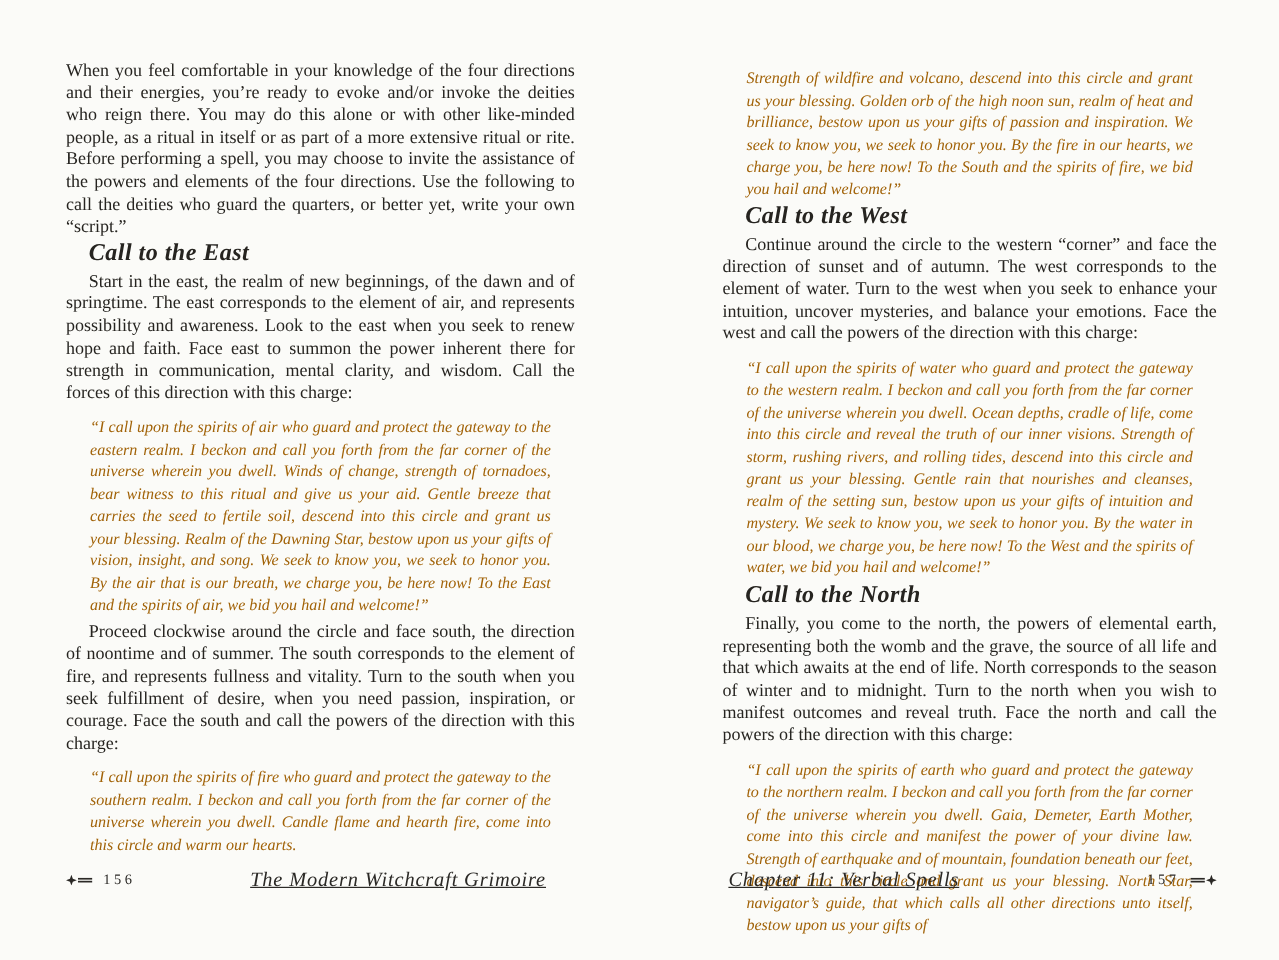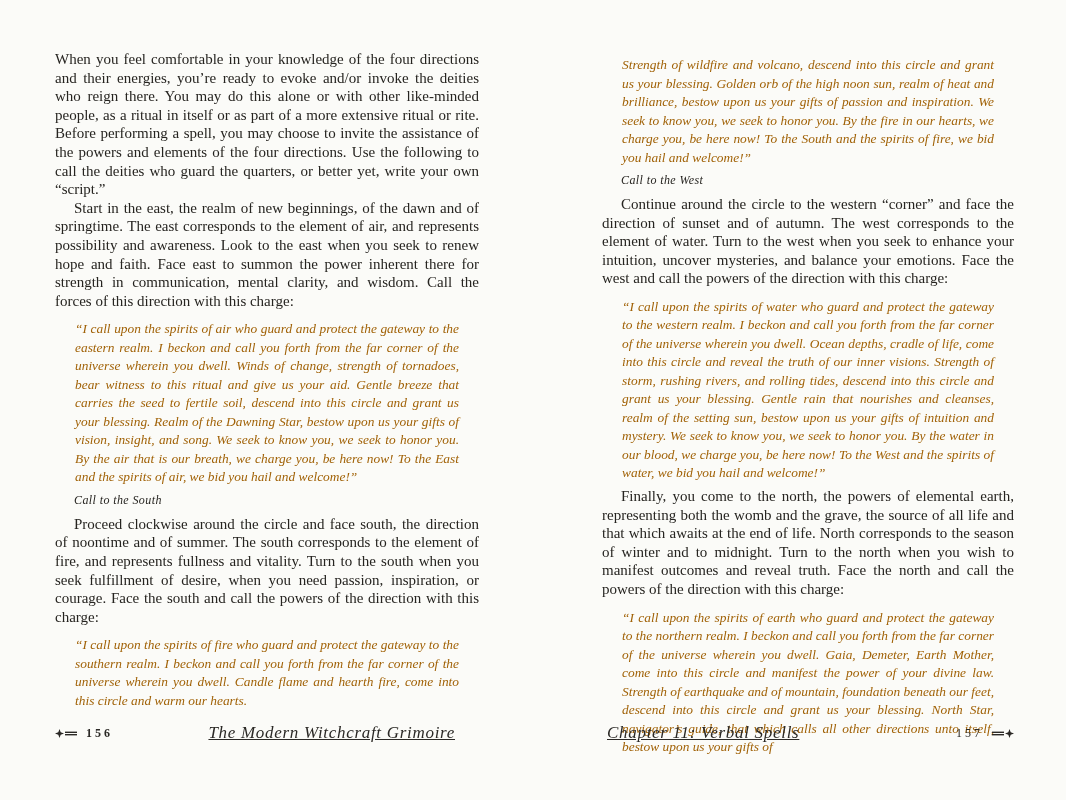--- a/index.html
+++ b/index.html
@@ -27,22 +27,22 @@
   }
 
   .body-par {
     font-size: 15px; line-height: 18.6px;
     text-align: justify;
     margin: 0;
   }
   .indent { text-indent: 19px; }
 
   .section-heading {
-    font-size: 12px; line-height: 19px;
-    font-style: italic; font-weight: 400;
+    font-size: 20px; line-height: 19px;
+    font-style: italic; font-weight: 700;
     letter-spacing: 0.4px;
     margin: 3px 0 5px 19px;
   }
 
   .charge {
     font-style: italic;
     font-size: 13.4px; line-height: 18.5px;
     text-align: justify;
     margin: 10px 20px 4px 20px;
     color: #a16207;
@@ -51,53 +51,54 @@
 
   .footer {
     position: absolute; top: 723px;
     display: flex; align-items: center;
     font-size: 12px;
     color: #2b2926;
   }
   .footer-left  { left: 55px;  width: 424px; }
   .footer-right { left: 602px; width: 412px; }
   .folio { letter-spacing: 3px; font-size: 12px; }
-  .footer-left .folio { margin-left: 9px; font-weight: bold; }
+  .footer-left .folio { margin-left: 9px; }
   .running-title { font-style: italic; letter-spacing: 0.7px; font-size: 17px; text-decoration: underline; }
   .footer-left .running-title { margin-left: auto; margin-right: 24px; }
   .footer-right .running-title { margin-left: 5px; }
   .footer-right .folio { margin-left: auto; text-align: center; }
   .footer-right .ornament { margin-left: 9px; }
   .ornament { display: inline-flex; align-items: center; }
   .ornament svg { display: block; }
 </style>
 </head>
 <body>
 
 <div>
 
   <section class="page page-left">
 
     <p class="body-par">When you feel comfortable in your knowledge of the four directions and their energies, you’re ready to evoke and/or invoke the deities who reign there. You may do this alone or with other like-minded people, as a ritual in itself or as part of a more extensive ritual or rite. Before performing a spell, you may choose to invite the assistance of the powers and elements of the four directions. Use the following to call the deities who guard the quarters, or better yet, write your own “script.”</p>
 
+    <h3 class="section-heading">Call to the East</h3>
     <p class="body-par indent">Start in the east, the realm of new beginnings, of the dawn and of springtime. The east corresponds to the element of air, and represents possibility and awareness. Look to the east when you seek to renew hope and faith. Face east to summon the power inherent there for strength in communication, mental clarity, and wisdom. Call the forces of this direction with this charge:</p>
     <p class="charge">“I call upon the spirits of air who guard and protect the gateway to the eastern realm. I beckon and call you forth from the far corner of the universe wherein you dwell. Winds of change, strength of tornadoes, bear witness to this ritual and give us your aid. Gentle breeze that carries the seed to fertile soil, descend into this circle and grant us your blessing. Realm of the Dawning Star, bestow upon us your gifts of vision, insight, and song. We seek to know you, we seek to honor you. By the air that is our breath, we charge you, be here now! To the East and the spirits of air, we bid you hail and welcome!”</p>
 
-    <h3 class="section-heading">Call to the South</h3>
     <p class="body-par indent">Proceed clockwise around the circle and face south, the direction of noontime and of summer. The south corresponds to the element of fire, and represents fullness and vitality. Turn to the south when you seek fulfillment of desire, when you need passion, inspiration, or courage. Face the south and call the powers of the direction with this charge:</p>
     <p class="charge">“I call upon the spirits of fire who guard and protect the gateway to the southern realm. I beckon and call you forth from the far corner of the universe wherein you dwell. Candle flame and hearth fire, come into this circle and warm our hearts.</p>
   </section>
 
   <section class="page page-right">
     <p class="charge charge-first">Strength of wildfire and volcano, descend into this circle and grant us your blessing. Golden orb of the high noon sun, realm of heat and brilliance, bestow upon us your gifts of passion and inspiration. We seek to know you, we seek to honor you. By the fire in our hearts, we charge you, be here now! To the South and the spirits of fire, we bid you hail and welcome!”</p>
 
     <h3 class="section-heading">Call to the West</h3>
     <p class="body-par indent">Continue around the circle to the western “corner” and face the direction of sunset and of autumn. The west corresponds to the element of water. Turn to the west when you seek to enhance your intuition, uncover mysteries, and balance your emotions. Face the west and call the powers of the direction with this charge:</p>
     <p class="charge">“I call upon the spirits of water who guard and protect the gateway to the western realm. I beckon and call you forth from the far corner of the universe wherein you dwell. Ocean depths, cradle of life, come into this circle and reveal the truth of our inner visions. Strength of storm, rushing rivers, and rolling tides, descend into this circle and grant us your blessing. Gentle rain that nourishes and cleanses, realm of the setting sun, bestow upon us your gifts of intuition and mystery. We seek to know you, we seek to honor you. By the water in our blood, we charge you, be here now! To the West and the spirits of water, we bid you hail and welcome!”</p>
 
+    <h3 class="section-heading">Call to the North</h3>
     <p class="body-par indent">Finally, you come to the north, the powers of elemental earth, representing both the womb and the grave, the source of all life and that which awaits at the end of life. North corresponds to the season of winter and to midnight. Turn to the north when you wish to manifest outcomes and reveal truth. Face the north and call the powers of the direction with this charge:</p>
     <p class="charge">“I call upon the spirits of earth who guard and protect the gateway to the northern realm. I beckon and call you forth from the far corner of the universe wherein you dwell. Gaia, Demeter, Earth Mother, come into this circle and manifest the power of your divine law. Strength of earthquake and of mountain, foundation beneath our feet, descend into this circle and grant us your blessing. North Star, navigator’s guide, that which calls all other directions unto itself, bestow upon us your gifts of</p>
   </section>
 
   <footer class="footer footer-left">
     <span class="ornament">
       <svg width="22" height="9" viewBox="0 0 22 9" fill="#2b2926" xmlns="http://www.w3.org/2000/svg">
         <path d="M4.5 0 L5.7 3.3 L9 4.5 L5.7 5.7 L4.5 9 L3.3 5.7 L0 4.5 L3.3 3.3 Z"></path>
         <rect x="10" y="2.6" width="12" height="1.4"></rect>
         <rect x="10" y="5.0" width="12" height="1.4"></rect>

